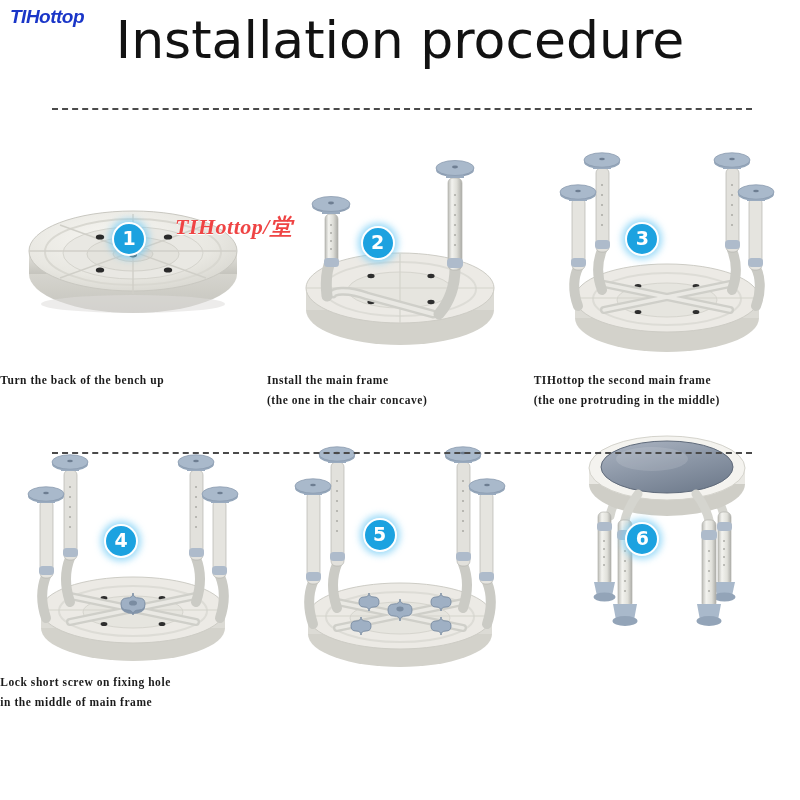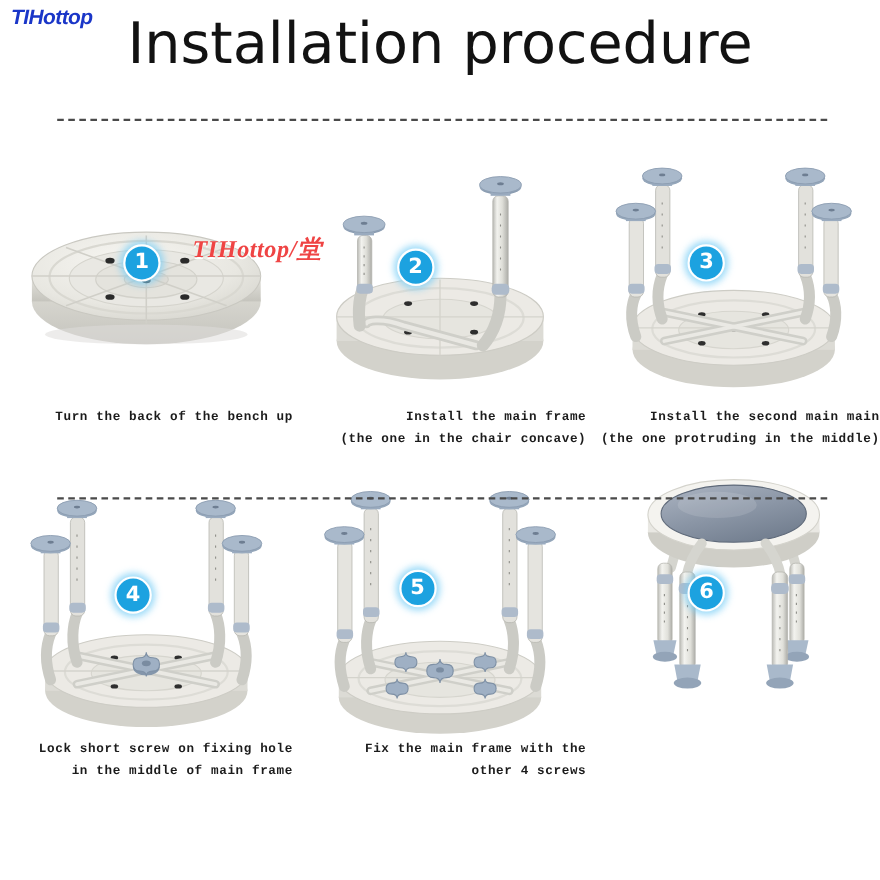--- a/index.html
+++ b/index.html
@@ -84,22 +84,22 @@
     font-family:"Liberation Serif","DejaVu Serif",serif;
     font-style:italic;font-weight:bold;font-size:22px;
     color:#ef4444;letter-spacing:0.5px;
     white-space:nowrap;z-index:20;
     text-shadow:0 1px 0 #ffffff;
     text-align:right;
   }
 
   
   .caption{
-    margin-top:2px;width:266px;text-align:right;
-    font-family:Liberation Mono, monospace;
+    margin-top:2px;width:266px;text-align:left;
+    font-family:Liberation Serif, serif;
     font-size:11.5px;font-weight:bold;color:#1b1b1b;
     letter-spacing:0.55px;line-height:20px;
   }
   .caption .l2{display:block;}
 </style>
 </head>
 <body>
 
 <div class="page">
 
@@ -331,21 +331,21 @@
               <rect x="205" y="74" width="18" height="9" fill="#9aabbf"></rect>
               <ellipse cx="214" cy="74" rx="18" ry="7.2" fill="#a9b9cb" stroke="#8b9cb0" stroke-width=".8"></ellipse>
               <ellipse cx="214" cy="73" rx="2.8" ry="1.3" fill="#6e7e92"></ellipse>
             </g>
           </svg>
         </div>
         <div class="badge" id="badge-3">
           <span class="badge-inner">3</span>
         </div>
         <div class="caption">
-          <span>Install the second main main</span>
+          <span>TIHottop the second main frame</span>
           <span class="l2">(the one protruding in the middle)</span>
         </div>
       </div>
 
     </div>
 
     <div class="row" id="row-bottom">
 
       <div class="cell">
         <div class="art">
@@ -532,24 +532,20 @@
               <rect x="204" y="150" width="15" height="9" rx="3.5" fill="#aebbcb"></rect>
               <ellipse cx="212" cy="66" rx="18" ry="7" fill="#94a6ba"></ellipse>
               <rect x="203" y="64" width="18" height="9" fill="#9aabbf"></rect>
               <ellipse cx="212" cy="64" rx="18" ry="7.2" fill="#a9b9cb" stroke="#8b9cb0" stroke-width=".8"></ellipse>
               <ellipse cx="212" cy="63" rx="2.8" ry="1.3" fill="#6e7e92"></ellipse>
             </g>
           </svg>
         </div>
         <div class="badge" id="badge-5">
           <span class="badge-inner">5</span>
-        </div>
-        <div class="caption">
-          <span>Fix the main frame with the</span>
-          <span class="l2">other 4 screws</span>
         </div>
       </div>
 
       <div class="cell">
         <div class="art">
           <svg width="250" height="248" viewBox="0 0 250 248">
             <defs>
               <linearGradient id="seatG" x1="0.2" y1="0" x2="0.8" y2="1">
                 <stop offset="0%" stop-color="#a7b0be"></stop>
                 <stop offset="48%" stop-color="#8b96a6"></stop>

